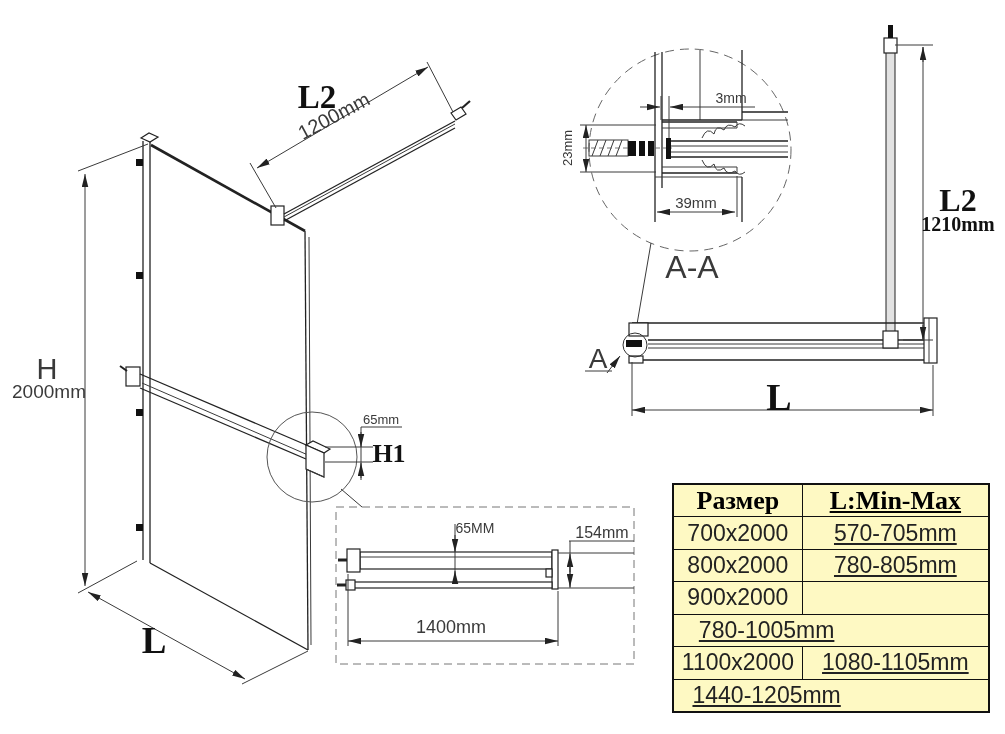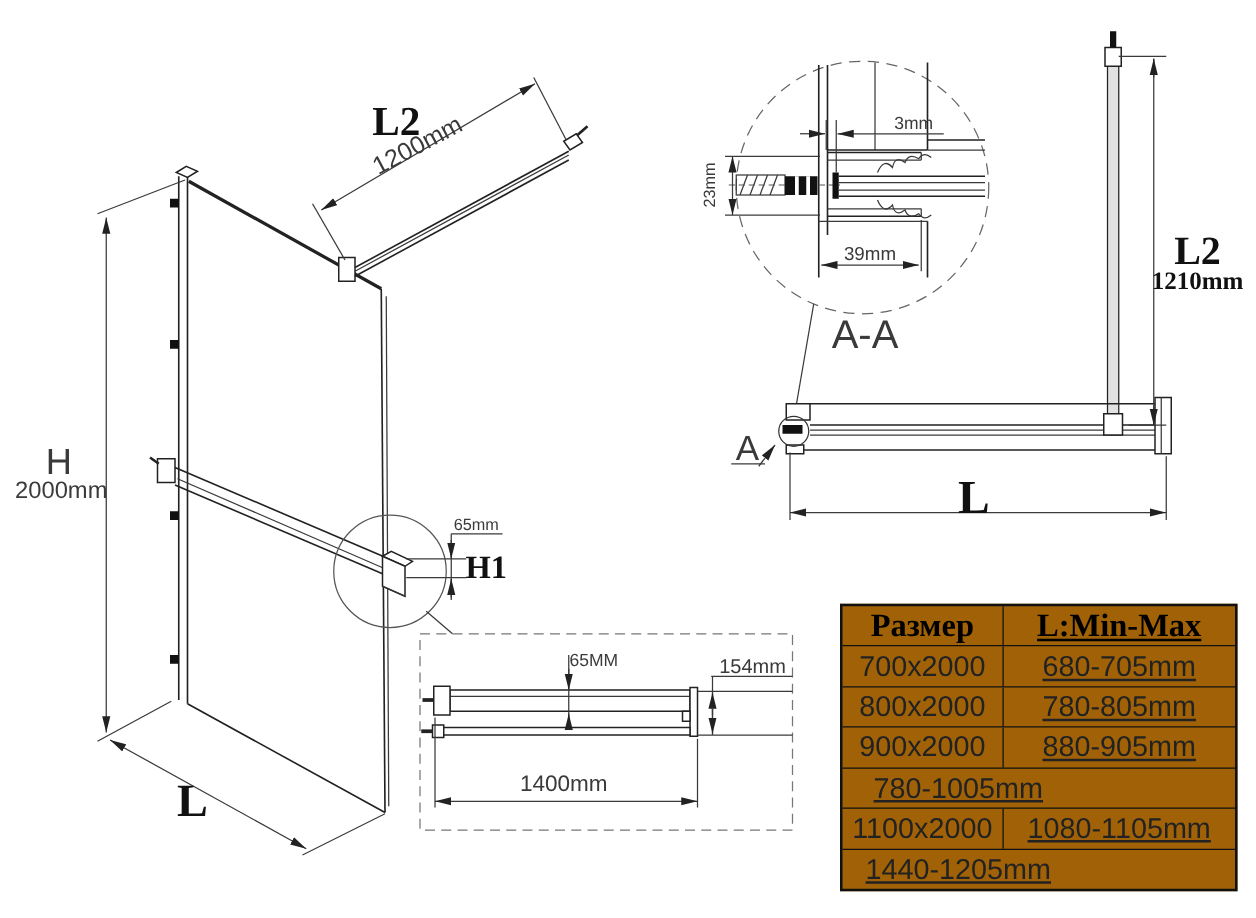--- a/index.html
+++ b/index.html
@@ -9,21 +9,21 @@
   svg text{fill:#2b2b2b;}
   .dim{font-family:"Liberation Sans",sans-serif;fill:#3a3a3a;}
   .lbl{font-family:"Liberation Serif",serif;font-weight:bold;fill:#111;}
   .thin{stroke:#3a3a3a;stroke-width:1;fill:none;}
   .draw{stroke:#222;stroke-width:1.3;fill:none;}
   .draw2{stroke:#222;stroke-width:2.6;fill:none;}
   .dash{stroke:#777;stroke-width:1;fill:none;stroke-dasharray:8 5;}
   .white{fill:#fff;stroke:#222;stroke-width:1.2;}
   
   #size-table{position:absolute;left:672px;top:483px;width:318px;height:230px;
-    display:flex;flex-direction:column;border:2px solid #111;background:#a16207;box-sizing:border-box;}
+    display:flex;flex-direction:column;border:2px solid #111;background:#fef9c3;box-sizing:border-box;}
   .t-row{flex:1;display:flex;border-top:1.5px solid #111;}
   .t-row:first-child{border-top:none;}
   .t-cell{display:flex;align-items:center;justify-content:center;box-sizing:border-box;
     font-size:23px;color:#222;}
   .t-cell.c1{width:41%;border-right:1.5px solid #111;}
   .t-cell.c2{width:59%;text-decoration:underline;}
   .t-head .t-cell{font-family:"Liberation Serif",serif;font-weight:bold;font-size:26px;color:#000;}
 </style>
 </head>
 <body>
@@ -262,29 +262,28 @@
   </g>
 </svg>
 
 <div id="size-table">
   <div class="t-row t-head">
     <div class="t-cell c1">Размер</div>
     <div class="t-cell c2">L:Min-Max</div>
   </div>
   <div class="t-row">
     <div class="t-cell c1">700x2000</div>
-    <div class="t-cell c2">680-705mm</div>
+    <div class="t-cell c2">570-705mm</div>
   </div>
   <div class="t-row">
     <div class="t-cell c1">800x2000</div>
     <div class="t-cell c2">780-805mm</div>
   </div>
   <div class="t-row">
     <div class="t-cell c1">900x2000</div>
-    <div class="t-cell c2">880-905mm</div>
   </div>
   <div class="t-row">
     <div class="t-cell c2">780-1005mm</div>
   </div>
   <div class="t-row">
     <div class="t-cell c1">1100x2000</div>
     <div class="t-cell c2">1080-1105mm</div>
   </div>
   <div class="t-row">
     <div class="t-cell c2">1440-1205mm</div>

